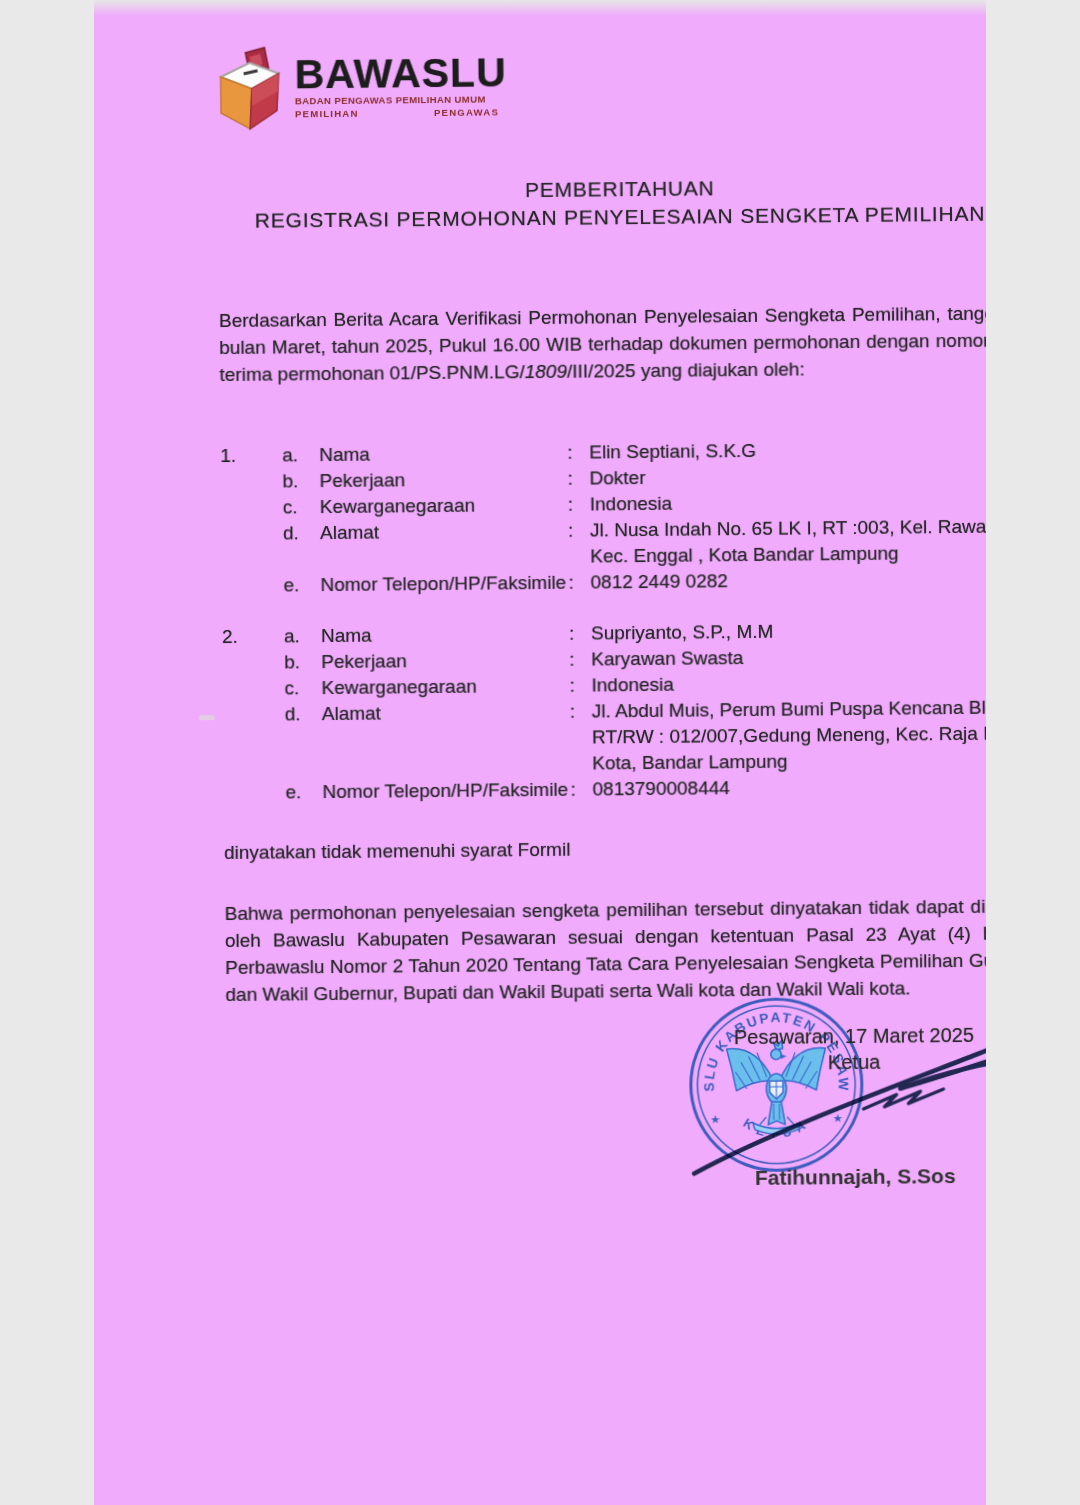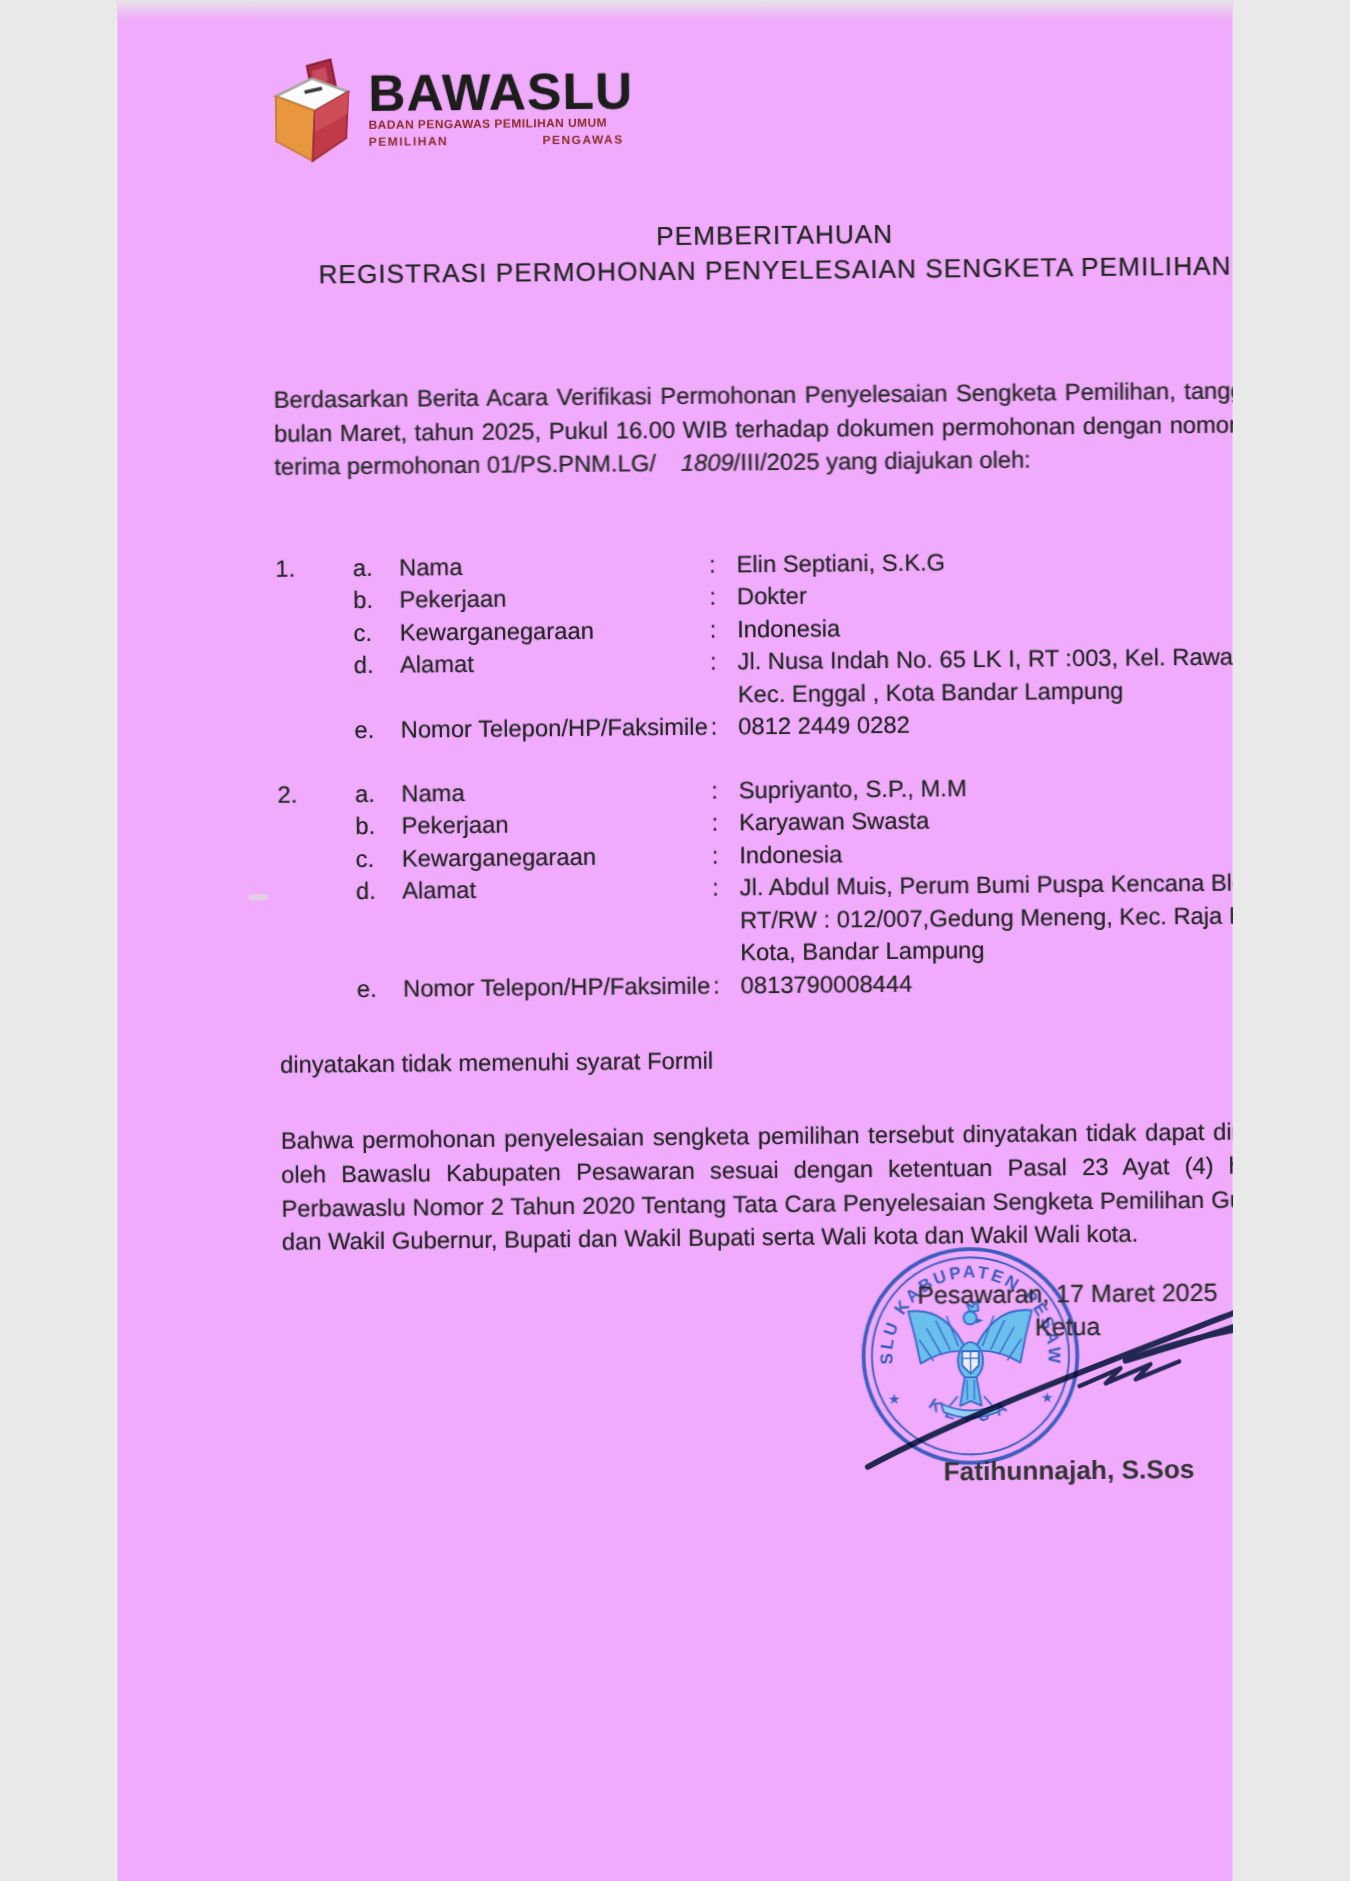--- a/index.html
+++ b/index.html
@@ -31,21 +31,21 @@
   
   .title-block { position:absolute; top:176px; left:0; width:1060px; text-align:center; }
   .title-line { font-size:21px; letter-spacing:0.8px; line-height:28px; color:#262626; }
 
   
   .para {
     position:absolute; left:128px; width:824px; font-size:19px; line-height:27px;
     text-align:justify; color:#262626;
   }
   .intro { top:304px; }
-  .ref-italic { font-style:italic;margin-left:20px; }
+  .ref-italic { font-style:italic; }
   .body2 { top:897px; }
   .formil { position:absolute; top:839px; left:128px; font-size:19px; color:#262626; }
 
   
   .party { position:absolute; left:128px; width:824px; font-size:19px; line-height:26px; color:#262626; }
   .party-1 { top:440px; }
   .party-2 { top:621px; }
   .prow { display:grid; grid-template-columns:62px 37px 248px 22px 1fr; align-items:start; }
   .c-num, .c-letter, .c-label, .c-colon, .c-value { display:block; }
 

